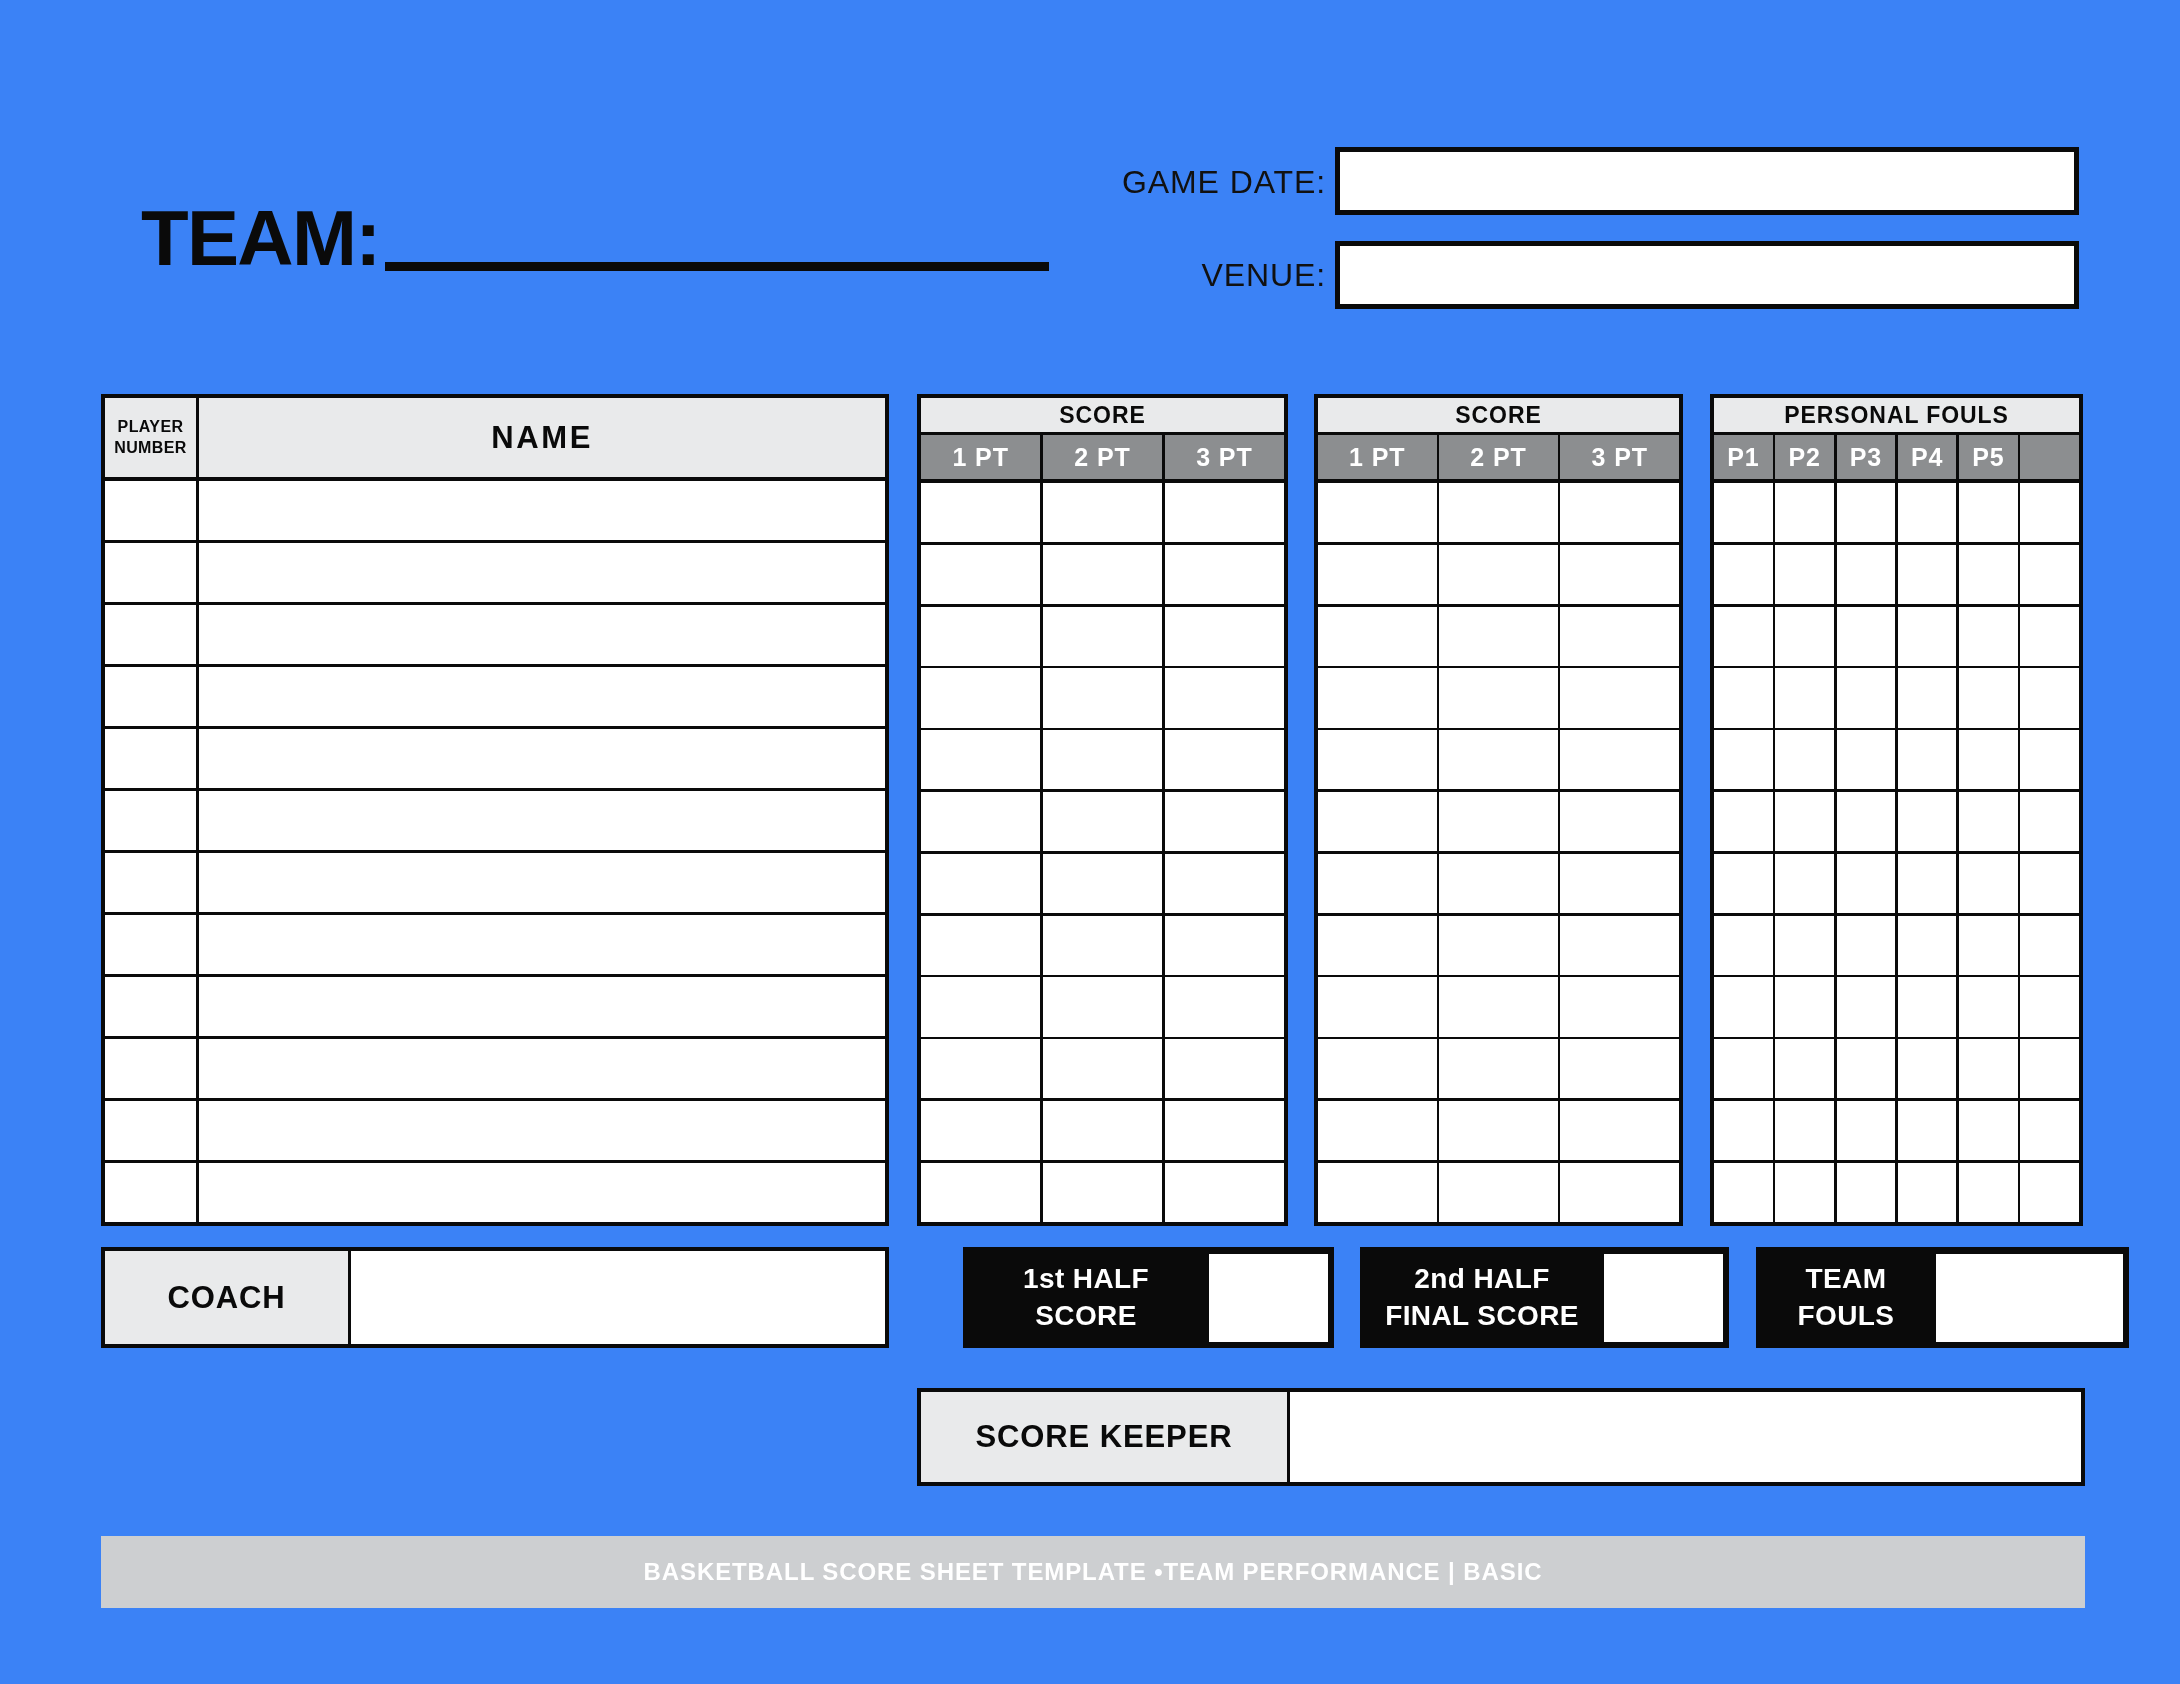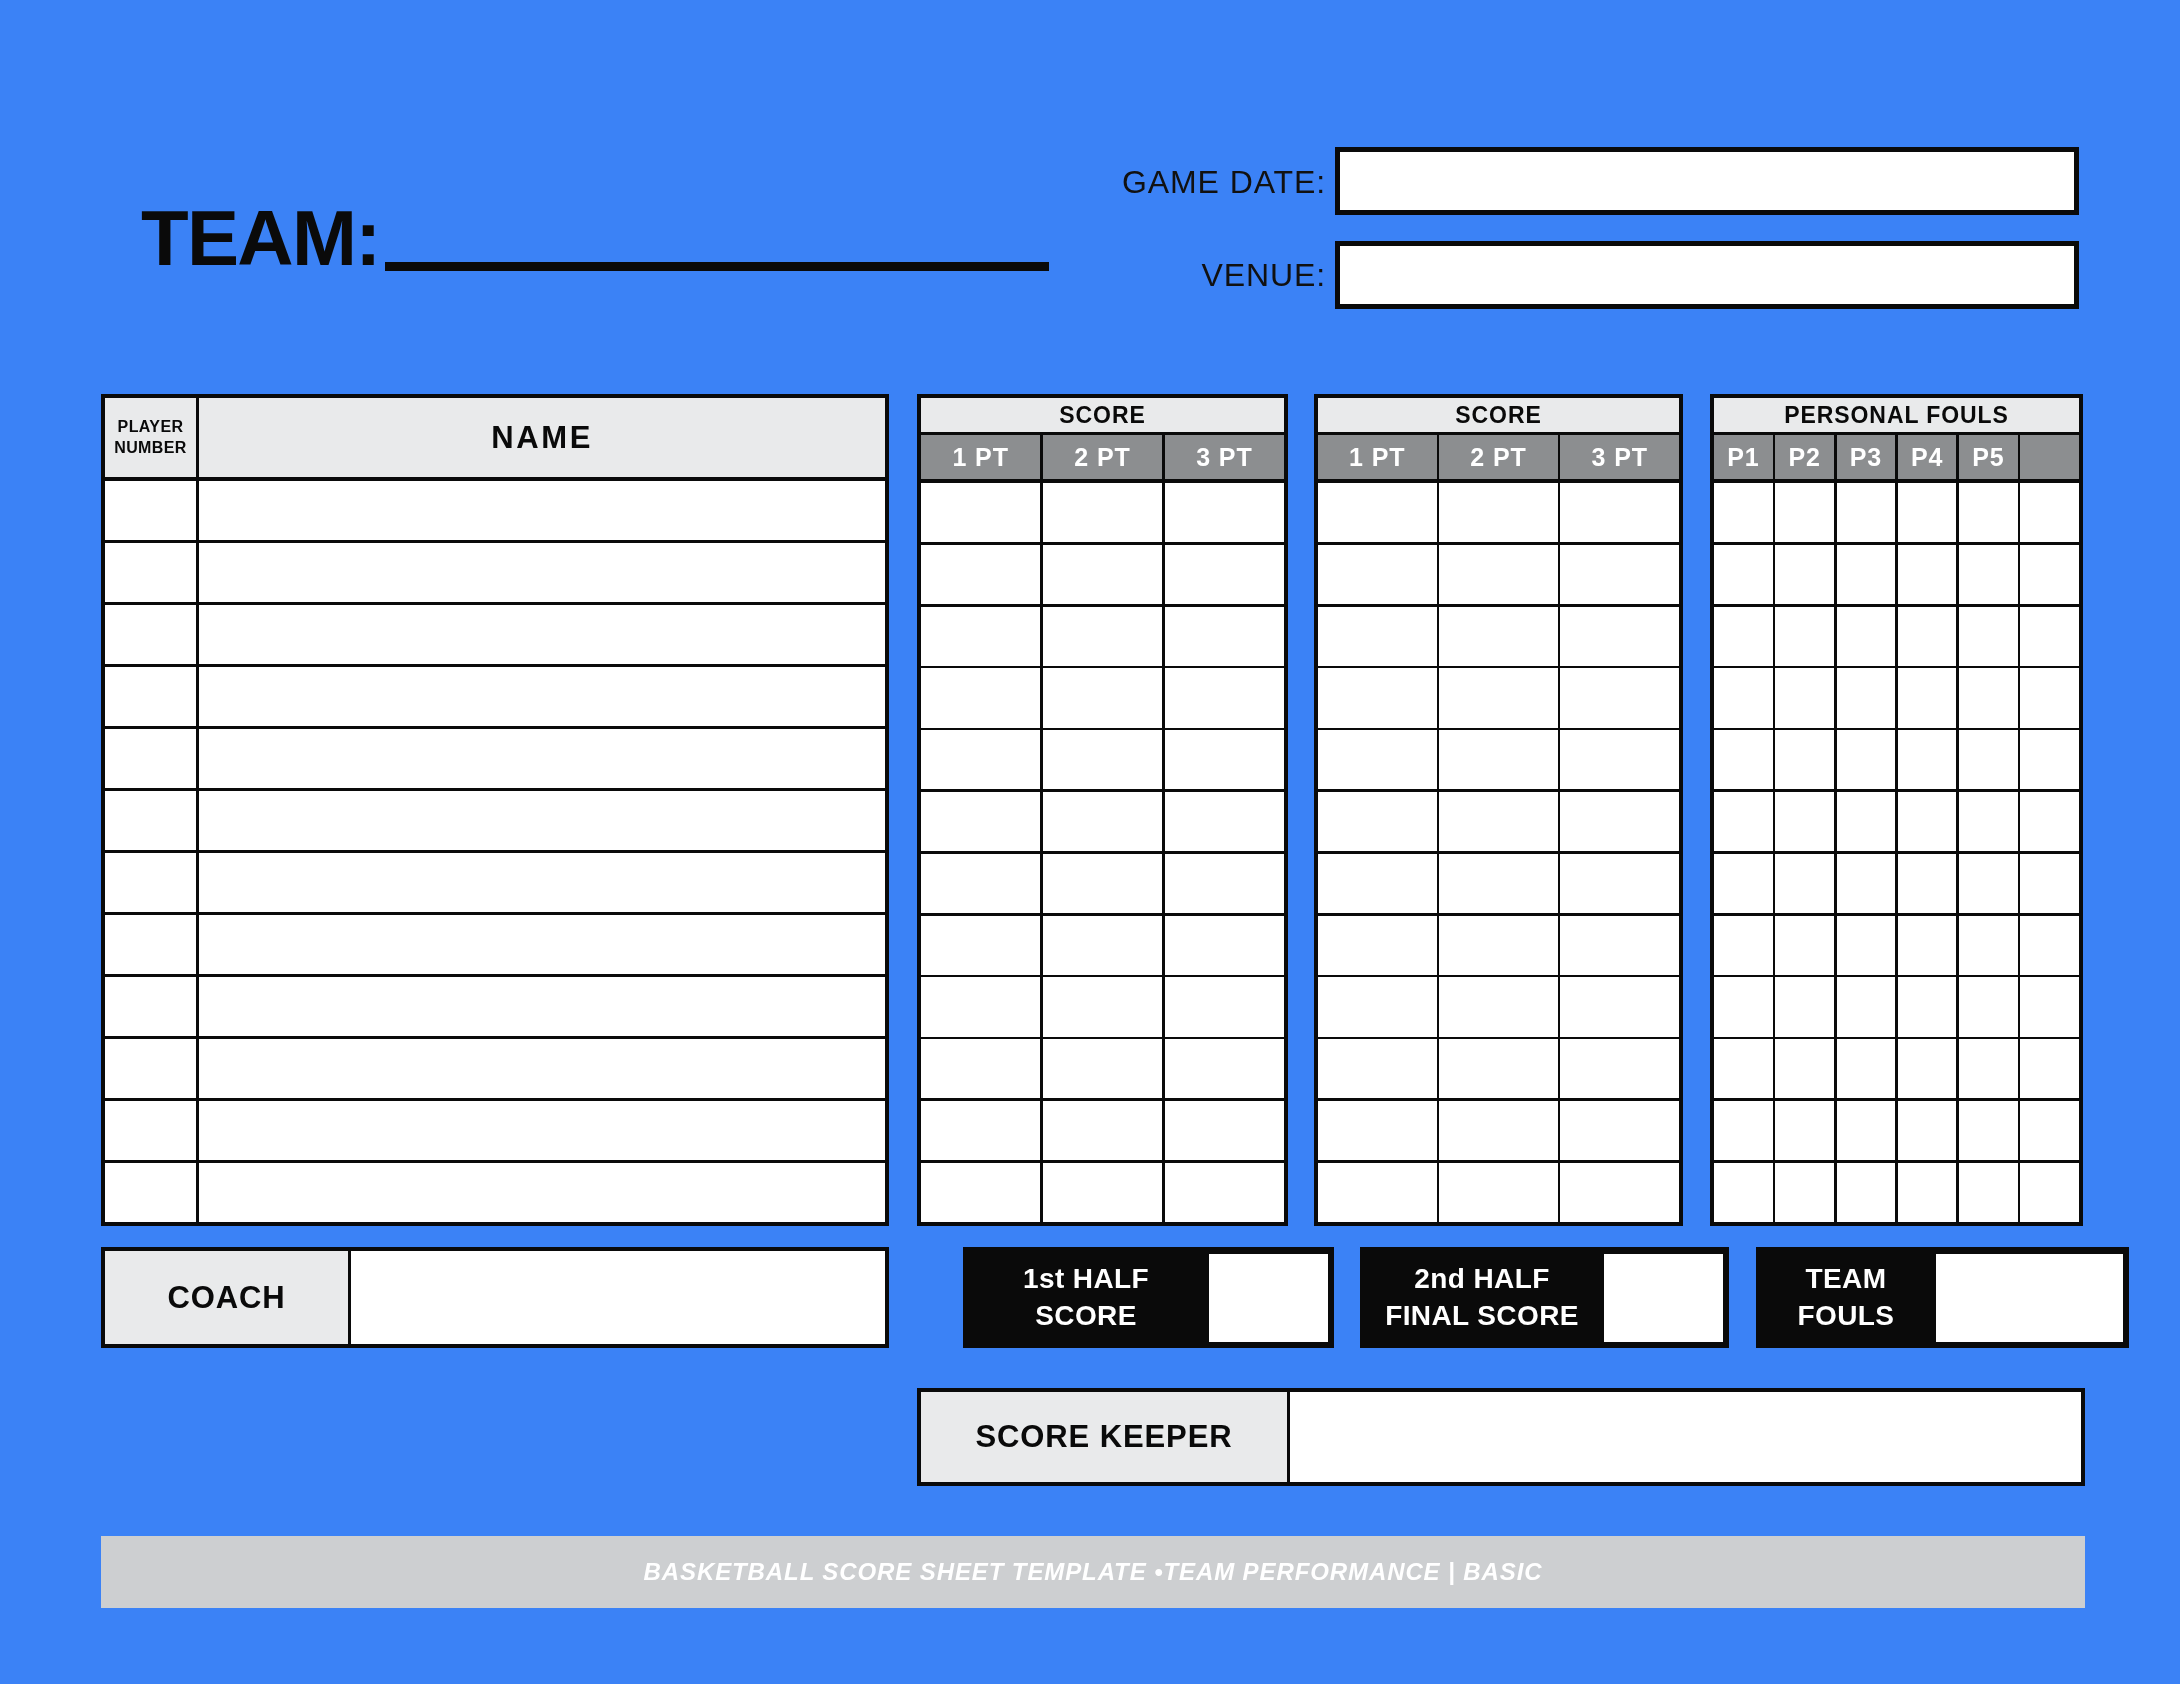--- a/index.html
+++ b/index.html
@@ -54,21 +54,21 @@
   .total-box { position:absolute; top:1247px; height:101px; background:#0a0a0a; display:flex; align-items:center;margin-left:46px; }
   .total-box.b1 { left:917px; width:371px; }
   .total-box.b2 { left:1314px; width:369px; }
   .total-box.b3 { left:1710px; width:373px; }
   .total-label { flex:1; color:#ffffff; text-align:center; font-size:28px; font-weight:800; line-height:1.3; letter-spacing:0.4px; white-space:pre-line; }
   .total-value { height:88px; margin:6.8px 6px 6.8px 0; background:#ffffff; }
   .total-value.w140 { width:119px; }
   .total-value.w220 { width:187px; }
 
   
-  .footer-bar { position:absolute; left:101px; top:1536px; width:1984px; height:72px; background:#cdcfd1; display:flex; align-items:center; justify-content:center;font-style:italic; }
+  .footer-bar { position:absolute; left:101px; top:1536px; width:1984px; height:72px; background:#cdcfd1; display:flex; align-items:center; justify-content:center; }
   .footer-text { color:#ffffff; font-size:24px; font-weight:800; letter-spacing:0.9px; }
 </style>
 </head>
 <body>
 
 <div class="sheet">
 
   <div class="team-label">TEAM:</div>
   <div class="team-line"></div>
 

